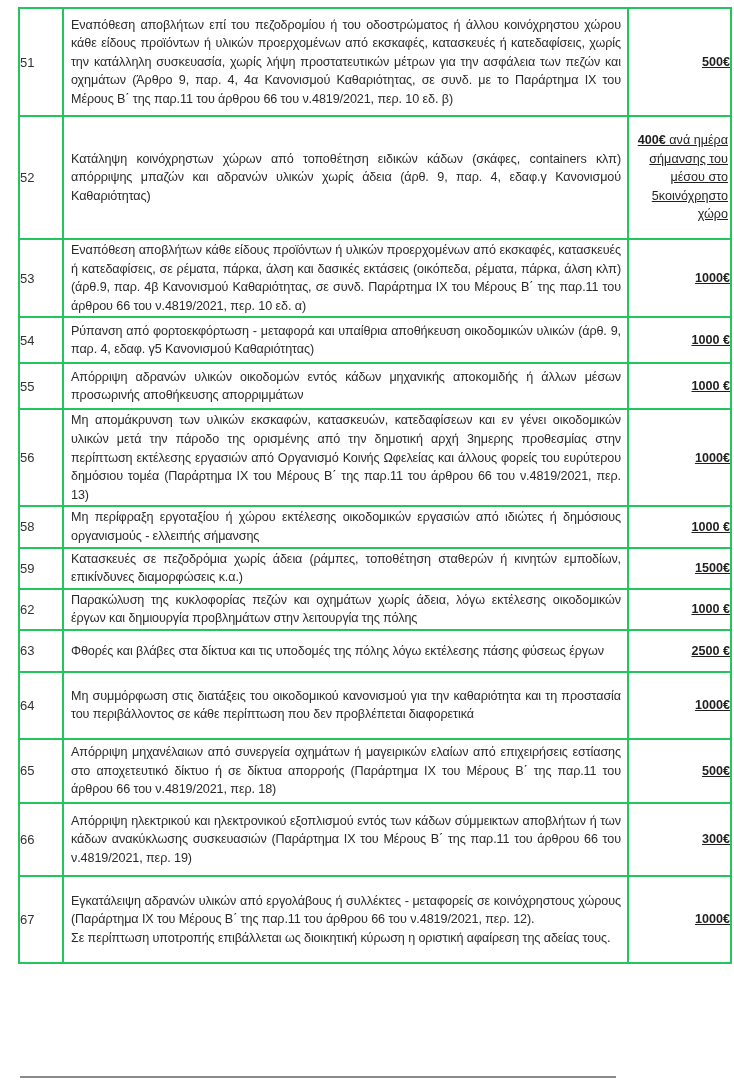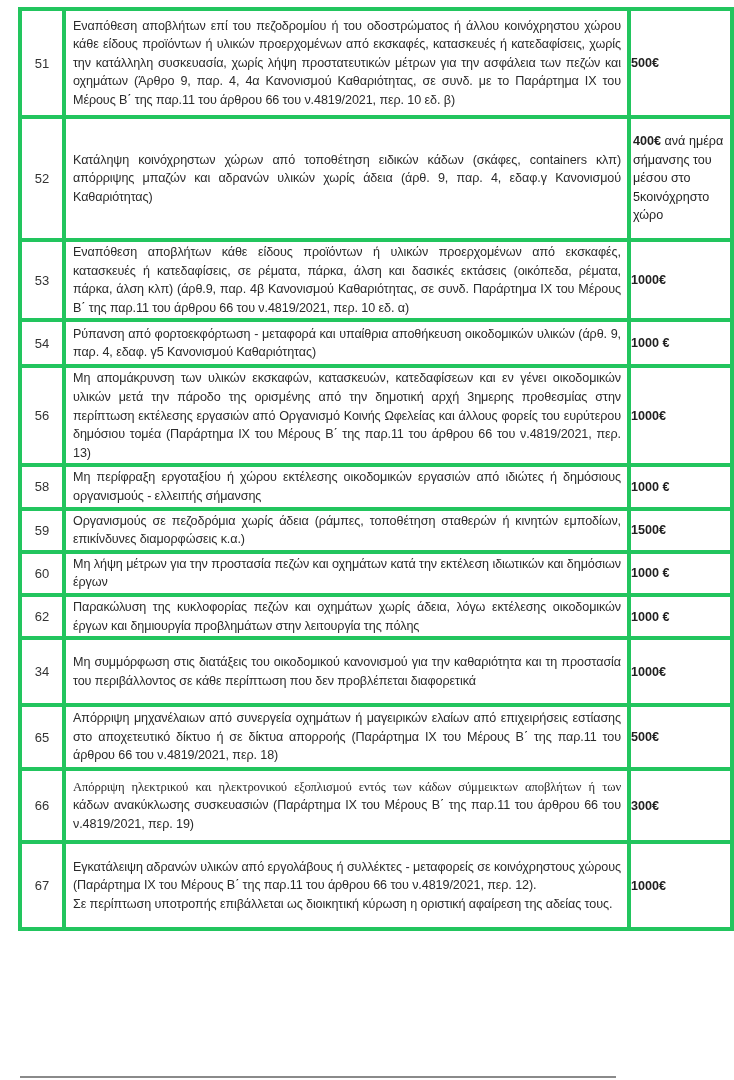--- a/index.html
+++ b/index.html
@@ -17,45 +17,46 @@
   }
   .fines-table {
     position: absolute;
     left: 18px;
     top: 7px;
     width: 712px;
     border-collapse: collapse;
     table-layout: fixed;
   }
   .fines-table td {
-    border: 4px solid #22c55e;
+    border: 2px solid #22c55e;
     vertical-align: middle;
     padding: 0;
   }
   .col-num { width: 44px; }
   .col-desc { width: 565px; }
   .col-price { width: 103px; }
   .cell-num {
-    text-align: center;
+    text-align: left;
     font-size: 13px;
     color: #333;
   }
   .cell-desc {
     padding: 1px 6px 1px 7px !important;
     font-size: 12.6px;
     line-height: 18.6px;
     text-align: justify;
     color: #2b2b2b;
     letter-spacing: -0.1px;
   }
   .cell-price {
-    text-align: left;
+    text-align: right;
     font-size: 12.6px;
     font-weight: bold;
     color: #1f1f1f;
+    text-decoration: underline;
   }
   .cell-price.multi {
     font-weight: normal;
     line-height: 18.6px;
     padding: 0 2px !important;
   }
   .cell-price.multi .price-amount { font-weight: bold; margin-top: 28px; }
   .bottom-rule {
     position: absolute;
     left: 20px;
@@ -88,59 +89,64 @@
     <tr style="height:75px">
       <td class="cell-num">53</td>
       <td class="cell-desc">Εναπόθεση αποβλήτων κάθε είδους προϊόντων ή υλικών προερχομένων από εκσκαφές, κατασκευές ή κατεδαφίσεις, σε ρέματα, πάρκα, άλση και δασικές εκτάσεις (οικόπεδα, ρέματα, πάρκα, άλση κλπ) (άρθ.9, παρ. 4β Κανονισμού Καθαριότητας, σε συνδ. Παράρτημα IX του Μέρους Β΄ της παρ.11 του άρθρου 66 του ν.4819/2021, περ. 10 εδ. α)</td>
       <td class="cell-price">1000€</td>
     </tr>
     <tr style="height:46px">
       <td class="cell-num">54</td>
       <td class="cell-desc">Ρύπανση από φορτοεκφόρτωση - μεταφορά και υπαίθρια αποθήκευση οικοδομικών υλικών (άρθ. 9, παρ. 4, εδαφ. γ5 Κανονισμού Καθαριότητας)</td>
       <td class="cell-price">1000 €</td>
     </tr>
+    <tr style="height:46px">
+      <td class="cell-num">55</td>
+      <td class="cell-desc">Απόρριψη αδρανών υλικών οικοδομών εντός κάδων μηχανικής αποκομιδής ή άλλων μέσων προσωρινής αποθήκευσης απορριμμάτων</td>
+      <td class="cell-price">1000 €</td>
+    </tr>
     <tr style="height:93px">
       <td class="cell-num">56</td>
       <td class="cell-desc">Μη απομάκρυνση των υλικών εκσκαφών, κατασκευών, κατεδαφίσεων και εν γένει οικοδομικών υλικών μετά την πάροδο της ορισμένης από την δημοτική αρχή 3ημερης προθεσμίας στην περίπτωση εκτέλεσης εργασιών από Οργανισμό Κοινής Ωφελείας και άλλους φορείς του ευρύτερου δημόσιου τομέα (Παράρτημα IX του Μέρους Β΄ της παρ.11 του άρθρου 66 του ν.4819/2021, περ. 13)</td>
       <td class="cell-price">1000€</td>
     </tr>
     <tr style="height:39px">
       <td class="cell-num">58</td>
       <td class="cell-desc">Μη περίφραξη εργοταξίου ή χώρου εκτέλεσης οικοδομικών εργασιών από ιδιώτες ή δημόσιους οργανισμούς - ελλειπής σήμανσης</td>
       <td class="cell-price">1000 €</td>
     </tr>
     <tr style="height:38px">
       <td class="cell-num">59</td>
-      <td class="cell-desc">Οργανισμούς σε πεζοδρόμια χωρίς άδεια (ράμπες, τοποθέτηση σταθερών ή κινητών εμποδίων, επικίνδυνες διαμορφώσεις κ.α.)</td>
+      <td class="cell-desc">Κατασκευές σε πεζοδρόμια χωρίς άδεια (ράμπες, τοποθέτηση σταθερών ή κινητών εμποδίων, επικίνδυνες διαμορφώσεις κ.α.)</td>
       <td class="cell-price">1500€</td>
-    </tr>
-    <tr style="height:37px">
-      <td class="cell-num">60</td>
-      <td class="cell-desc">Μη λήψη μέτρων για την προστασία πεζών και οχημάτων κατά την εκτέλεση ιδιωτικών και δημόσιων έργων</td>
-      <td class="cell-price">1000 €</td>
     </tr>
     <tr style="height:39px">
       <td class="cell-num">62</td>
       <td class="cell-desc">Παρακώλυση της κυκλοφορίας πεζών και οχημάτων χωρίς άδεια, λόγω εκτέλεσης οικοδομικών έργων και δημιουργία προβλημάτων στην λειτουργία της πόλης</td>
       <td class="cell-price">1000 €</td>
     </tr>
+    <tr style="height:42px">
+      <td class="cell-num">63</td>
+      <td class="cell-desc">Φθορές και βλάβες στα δίκτυα και τις υποδομές της πόλης λόγω εκτέλεσης πάσης φύσεως έργων</td>
+      <td class="cell-price">2500 €</td>
+    </tr>
     <tr style="height:67px">
-      <td class="cell-num">34</td>
+      <td class="cell-num">64</td>
       <td class="cell-desc">Μη συμμόρφωση στις διατάξεις του οικοδομικού κανονισμού για την καθαριότητα και τη προστασία του περιβάλλοντος σε κάθε περίπτωση που δεν προβλέπεται διαφορετικά</td>
       <td class="cell-price">1000€</td>
     </tr>
     <tr style="height:64px">
       <td class="cell-num">65</td>
       <td class="cell-desc">Απόρριψη μηχανέλαιων από συνεργεία οχημάτων ή μαγειρικών ελαίων από επιχειρήσεις εστίασης στο αποχετευτικό δίκτυο ή σε δίκτυα απορροής (Παράρτημα IX του Μέρους Β΄ της παρ.11 του άρθρου 66 του ν.4819/2021, περ. 18)</td>
       <td class="cell-price">500€</td>
     </tr>
     <tr style="height:73px">
       <td class="cell-num">66</td>
       <td class="cell-desc">
-        <div style="text-align:justify;text-align-last:justify;font-family:Liberation Serif, serif;">Απόρριψη ηλεκτρικού και ηλεκτρονικού εξοπλισμού εντός των κάδων σύμμεικτων αποβλήτων ή των</div>
+        <div style="text-align:justify;text-align-last:justify;">Απόρριψη ηλεκτρικού και ηλεκτρονικού εξοπλισμού εντός των κάδων σύμμεικτων αποβλήτων ή των</div>
         <div>κάδων ανακύκλωσης συσκευασιών (Παράρτημα IX του Μέρους Β΄ της παρ.11 του άρθρου 66 του ν.4819/2021, περ. 19)</div>
       </td>
       <td class="cell-price">300€</td>
     </tr>
     <tr style="height:87px">
       <td class="cell-num">67</td>
       <td class="cell-desc">
         <div>Εγκατάλειψη αδρανών υλικών από εργολάβους ή συλλέκτες - μεταφορείς σε κοινόχρηστους χώρους (Παράρτημα IX του Μέρους Β΄ της παρ.11 του άρθρου 66 του ν.4819/2021, περ. 12).</div>
         <div>Σε περίπτωση υποτροπής επιβάλλεται ως διοικητική κύρωση η οριστική αφαίρεση της αδείας τους.</div>
       </td>

